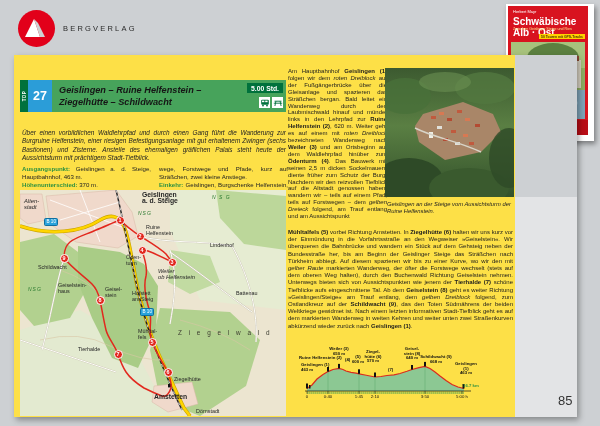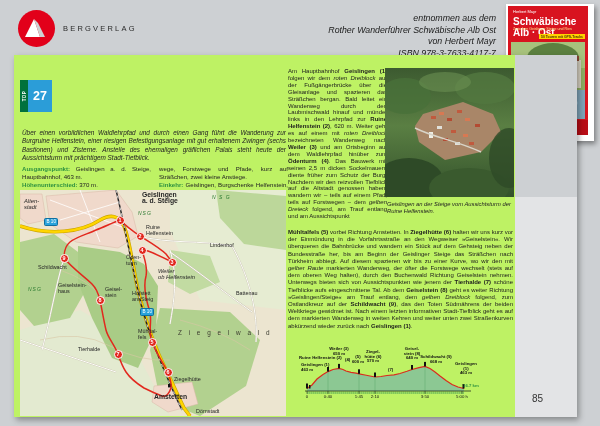--- a/index.html
+++ b/index.html
@@ -18,25 +18,25 @@
   .cover-inner{position:relative;width:80px;height:129px;background:#d8131f;overflow:hidden;}
   .cover-author{position:absolute;left:5px;top:3px;font-size:4px;color:#fff;}
   .cover-title{position:absolute;left:5px;top:10px;font-size:10px;font-weight:bold;color:#fff;}
   .cover-sub{position:absolute;left:5px;top:21px;font-size:3.6px;color:#ffe08a;}
   .cover-banner{position:absolute;right:3px;top:28px;font-size:3.4px;background:#ffd200;color:#4a3000;padding:.5px 2px;font-weight:bold;}
   .cover-photo{position:absolute;left:3px;top:36px;width:74px;height:77px;}
   .cover-band{position:absolute;left:0;bottom:0;width:80px;height:15px;background:#b90d16;display:flex;align-items:center;gap:3px;padding-left:3px;box-sizing:border-box;}
   .cover-logo{width:10px;height:10px;background:#e2001a;border:1px solid #fff;flex:0 0 auto;}
   .cover-series{font-size:4.6px;color:#fff;font-weight:bold;letter-spacing:.4px;}
   
-  .page{position:absolute;left:14px;top:55px;width:563px;height:362px;background:#bef264;
+  .page{position:absolute;left:14px;top:55px;width:563px;height:362px;background:#fde047;
         box-shadow:2px 3px 6px rgba(0,0,0,.35);}
   .page-topright{position:absolute;left:501px;top:0;width:62px;height:142px;background:#cdd0d3;}
   .page-strip{position:absolute;left:501px;top:142px;width:62px;height:220px;background:#e3e4e6;}
-  .page-num{position:absolute;left:518px;top:338px;font-size:10px;color:#333;}
+  .page-num{position:absolute;left:544px;top:338px;font-size:13px;color:#333;}
   
   .tour-header{position:absolute;left:6px;top:25px;width:266px;height:32px;display:flex;}
   .th-top{width:8px;background:#00713c;position:relative;}
   .th-top span{position:absolute;left:50%;top:50%;transform:translate(-50%,-50%) rotate(-90deg);
                font-size:4.5px;font-weight:bold;color:#fff;letter-spacing:.5px;}
   .th-num{width:24px;background:#2b9dd8;color:#fff;font-weight:bold;font-size:12.5px;
           display:flex;align-items:center;justify-content:center;}
   .th-band{flex:1;background:#47a35b;position:relative;}
   .th-title{position:absolute;left:7px;top:4px;font-size:9.2px;font-weight:bold;font-style:italic;
             color:#161616;line-height:12px;white-space:pre-line;}
@@ -94,24 +94,20 @@
       <svg width="37" height="37" viewBox="0 0 37 37">
         <polygon points="7,27 16,9 22,27" fill="#ffffff"></polygon>
         <polygon points="16,9 20,13 27,27 22,27" fill="#cfd2d4"></polygon>
       </svg>
     </div>
     <div>
       <div class="brand-sub">BERGVERLAG</div>
     </div>
   </div>
 
-  <div class="attribution">entnommen aus dem
-Rother Wanderführer Schwäbische Alb Ost
-von Herbert Mayr
-ISBN 978-3-7633-4117-7</div>
 
   <div class="cover">
     <div class="cover-inner">
       <div class="cover-author">Herbert Mayr</div>
       <div class="cover-title">Schwäbische Alb · Ost</div>
       <div class="cover-sub">Zwischen Geislinger Steige und Ries</div>
       <div class="cover-banner">50 Touren mit GPS-Tracks</div>
       <div class="cover-photo">
         <svg width="74" height="77" viewBox="0 0 74 77">
           <rect width="74" height="77" fill="#8fae62"></rect>
@@ -134,20 +130,41 @@
 
   <div class="page">
     <div class="page-topright"></div>
     <div class="page-strip"></div>
 
     <div class="tour-header">
       <div class="th-top">
         <span>TOP</span>
       </div>
       <div class="th-num">27</div>
+      <div class="th-band">
+        <div class="th-title">Geislingen – Ruine Helfenstein –
+Ziegelhütte – Schildwacht</div>
+        <div class="th-dur">5.00 Std.</div>
+        <div class="th-icons">
+          <div class="th-icon">
+            <svg width="10" height="10" viewBox="0 0 10 10">
+              <rect x="1.2" y="1.8" width="7.6" height="5" rx="1" fill="#00713c"></rect>
+              <rect x="2" y="2.6" width="2.4" height="1.6" fill="#fff"></rect>
+              <rect x="5.2" y="2.6" width="2.4" height="1.6" fill="#fff"></rect>
+              <circle cx="3" cy="7.6" r="0.9" fill="#00713c"></circle>
+              <circle cx="7" cy="7.6" r="0.9" fill="#00713c"></circle>
+            </svg>
+          </div>
+          <div class="th-icon">
+            <svg width="10" height="10" viewBox="0 0 10 10">
+              <path d="M1.5,3.2 H8.5 M2.9,3.2 L1.9,8 M7.1,3.2 L8.1,8 M0.8,5.2 H9.2" stroke="#00713c" stroke-width="0.9" fill="none"></path>
+            </svg>
+          </div>
+        </div>
+      </div>
     </div>
 
     <div class="summary-body">Über einen vorbildlichen Waldlehrpfad und durch einen Gang führt die Wanderung zur Burgruine Helfenstein, einer riesigen Befestigungsanlage mit gut erhaltenem Zwinger (sechs Bastionen) und Zisterne. Anstelle des ehemaligen gräflichen Palais steht heute der Aussichtsturm mit prächtigem Stadt-Tiefblick.</div>
     <div class="facts">
       <div class="facts-col">
           <p class="fact"><b class="fact-label">Ausgangspunkt:</b> Geislingen a. d. Steige, Hauptbahnhof, 463 m.</p>
           <p class="fact"><b class="fact-label">Höhenunterschied:</b> 370 m.</p>
           <p class="fact"><b class="fact-label">Anforderungen:</b> Gut markierte Wander-</p>
         </div>
       <div class="facts-col">

